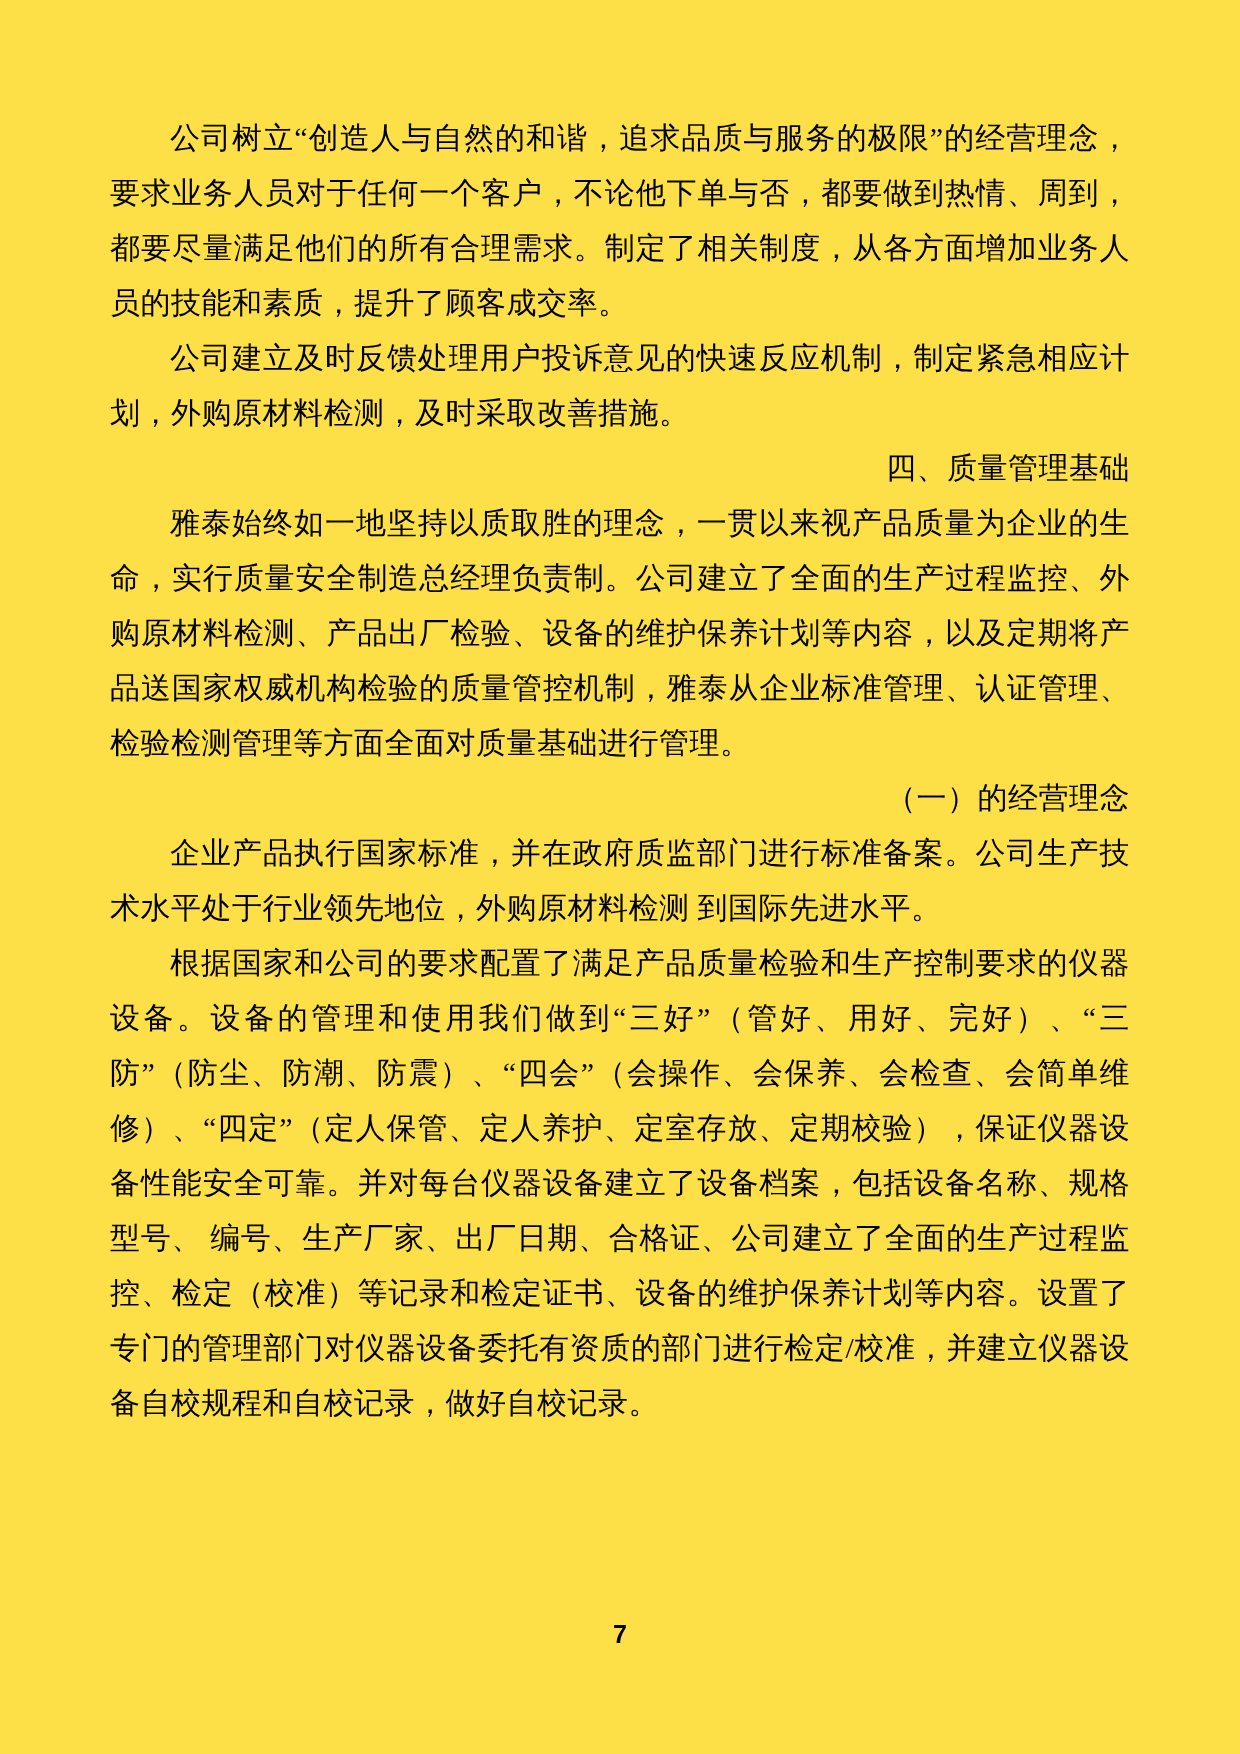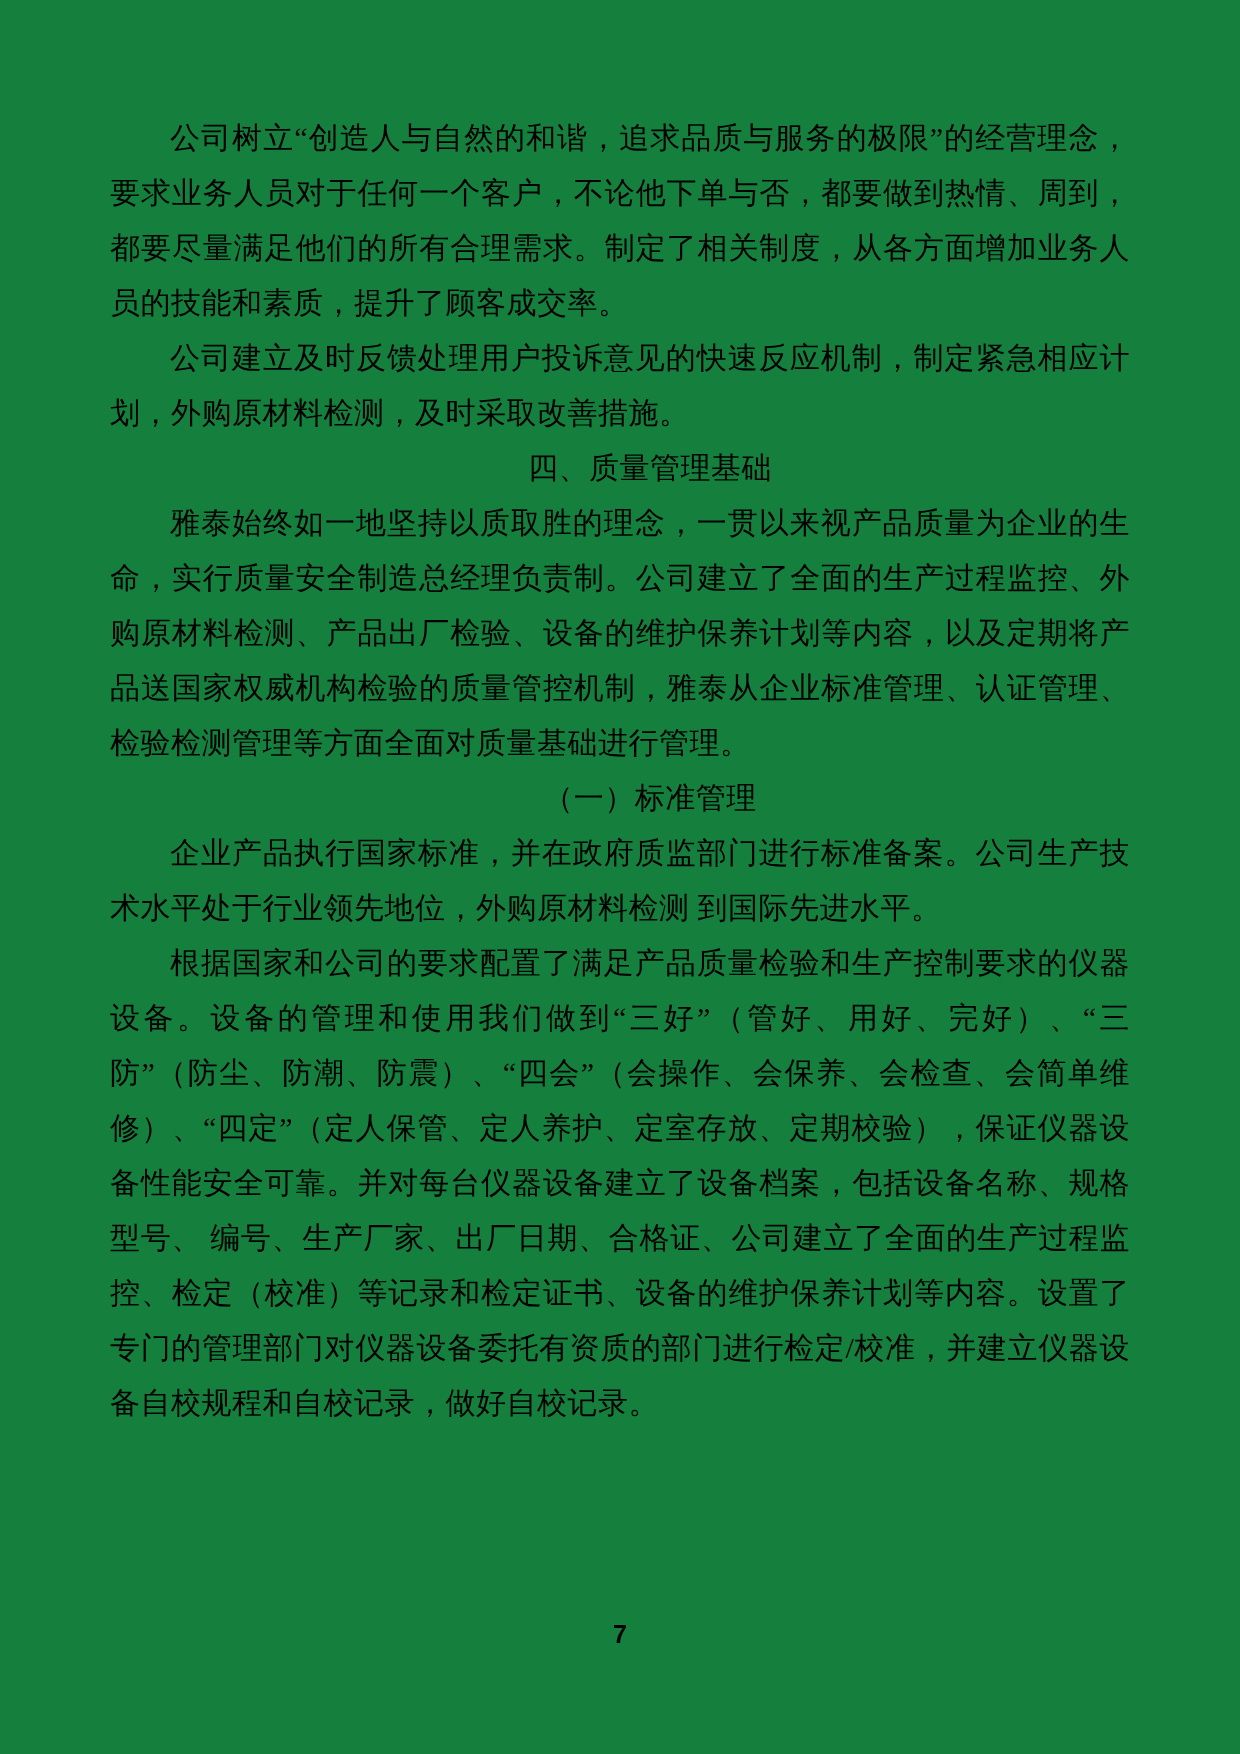--- a/index.html
+++ b/index.html
@@ -4,21 +4,21 @@
 <style>
   html, body {
     margin: 0;
     padding: 0;
     background: #ffffff;
   }
   .page {
     position: relative;
     width: 1240px;
     height: 1754px;
-    background: #15803d;
+    background: #fde047;
     color: #000000;
     font-family: "Liberation Serif", "DejaVu Serif", serif;
     box-sizing: border-box;
     overflow: hidden;
   }
   .text-block {
     position: absolute;
     top: 110px;
     left: 110px;
     right: 110px;
@@ -30,21 +30,21 @@
     text-indent: 2em;
     text-align: justify;
     letter-spacing: 0.5px;
     word-break: break-all;
   }
   p.doc-heading {
     margin: 0;
     font-size: 30px;
     line-height: 55px;
     text-indent: 2em;
-    text-align: center;
+    text-align: right;
     letter-spacing: 0.5px;
   }
   .footer {
     position: absolute;
     top: 1620px;
     left: 0;
     right: 0;
     text-align: center;
   }
   .page-number {
@@ -57,21 +57,21 @@
 </style>
 </head>
 <body>
 
 <div class="page">
   <div class="text-block">
     <p class="doc-par">公司树立“创造人与自然的和谐，追求品质与服务的极限”的经营理念，要求业务人员对于任何一个客户，不论他下单与否，都要做到热情、周到，都要尽量满足他们的所有合理需求。制定了相关制度，从各方面增加业务人员的技能和素质，提升了顾客成交率。</p>
     <p class="doc-par">公司建立及时反馈处理用户投诉意见的快速反应机制，制定紧急相应计划，外购原材料检测，及时采取改善措施。</p>
     <p class="doc-heading">四、质量管理基础</p>
     <p class="doc-par">雅泰始终如一地坚持以质取胜的理念，一贯以来视产品质量为企业的生命，实行质量安全制造总经理负责制。公司建立了全面的生产过程监控、外购原材料检测、产品出厂检验、设备的维护保养计划等内容，以及定期将产品送国家权威机构检验的质量管控机制，雅泰从企业标准管理、认证管理、检验检测管理等方面全面对质量基础进行管理。</p>
-    <p class="doc-heading">（一）标准管理</p>
+    <p class="doc-heading">（一）的经营理念</p>
     <p class="doc-par">企业产品执行国家标准，并在政府质监部门进行标准备案。公司生产技术水平处于行业领先地位，外购原材料检测 到国际先进水平。</p>
     <p class="doc-par">根据国家和公司的要求配置了满足产品质量检验和生产控制要求的仪器设备。设备的管理和使用我们做到“三好”（管好、用好、完好）、“三防”（防尘、防潮、防震）、“四会”（会操作、会保养、会检查、会简单维修）、“四定”（定人保管、定人养护、定室存放、定期校验），保证仪器设备性能安全可靠。并对每台仪器设备建立了设备档案，包括设备名称、规格型号、 编号、生产厂家、出厂日期、合格证、公司建立了全面的生产过程监控、检定（校准）等记录和检定证书、设备的维护保养计划等内容。设置了专门的管理部门对仪器设备委托有资质的部门进行检定/校准，并建立仪器设备自校规程和自校记录，做好自校记录。</p>
   </div>
 
   <div class="footer">
     <span class="page-number">7</span>
   </div>
 </div>
 
 </body></html>

